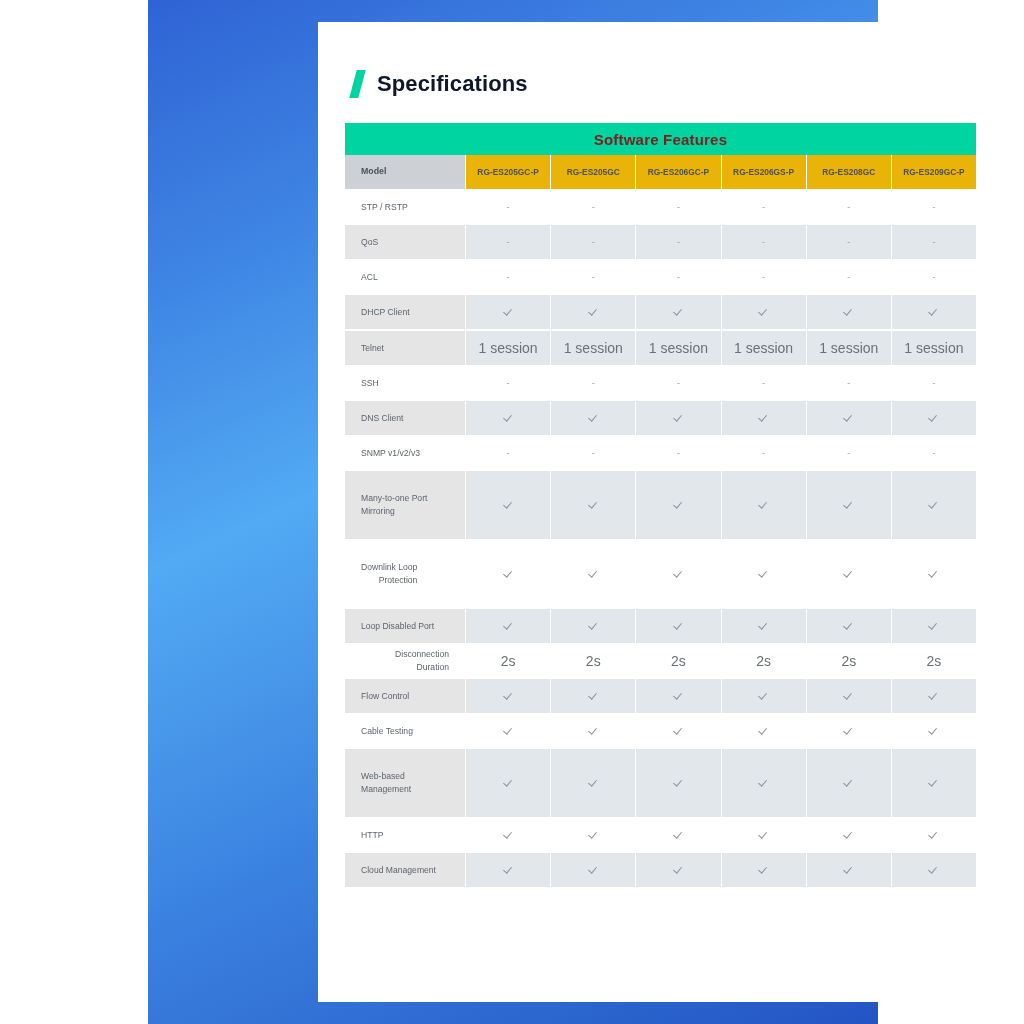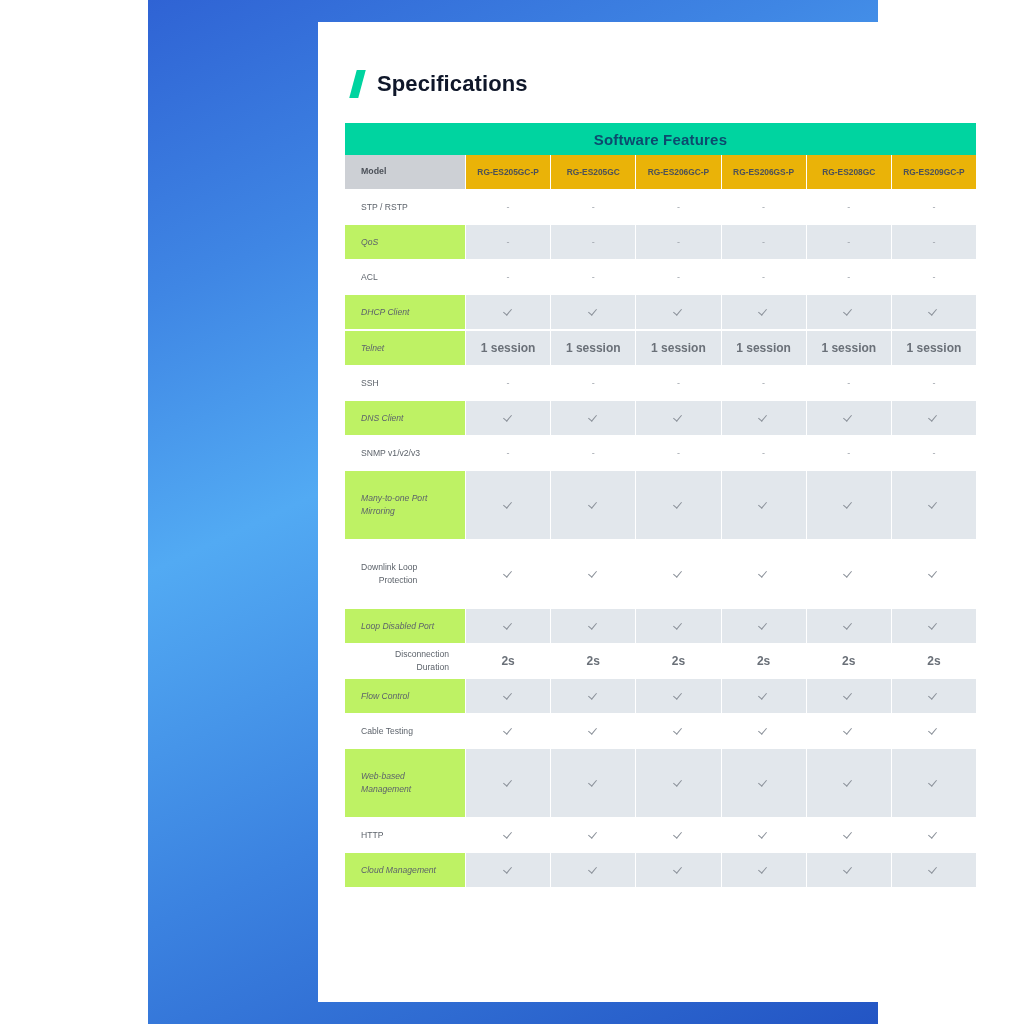--- a/index.html
+++ b/index.html
@@ -50,21 +50,21 @@
 
   
   #table {
     position: absolute;
     left: 27px; top: 101px;
     width: 631px;
   }
   .band {
     height: 32px;
     background: #00d4a0;
-    color: #0c4a6e;
+    color: #7f1d1d;
     font-size: 15px;
     font-weight: bold;
     display: flex;
     align-items: center;
     justify-content: center;
     letter-spacing: .2px;
   }
 
   .row {
     display: flex;
@@ -105,21 +105,21 @@
   }
   .hdr .cell {
     background: #eab308;
     font-size: 8.4px;
     font-weight: bold;
     color: #4c5159;
     height: 33px;
   }
 
   
-  .shade .lbl { background: #bef264; font-style: italic; }
+  .shade .lbl { background: #e5e5e5; }
   .shade .cell { background: #e2e7ec; }
   
   .plain .lbl { background: #ffffff; text-align: right; }
   .plain .cell { background: #ffffff; }
 
   .r1 .lbl, .r1 .cell { height: 34px; }
   .r2 .lbl, .r2 .cell { height: 68px; }
 
   .chk {
     display: inline-block;
@@ -133,21 +133,21 @@
     width: 4px; height: 7px;
     border-right: 1.3px solid #8a9099;
     border-bottom: 1.3px solid #8a9099;
     transform: rotate(40deg);
   }
   .dash {
     color: #9aa0a8;
     font-size: 9px;
     line-height: 1;
   }
-  .txt { color: #6a7078; font-size: 12px; font-weight: bold; }
+  .txt { color: #6a7078; font-size: 14px; }
 </style>
 </head>
 <body>
 
 <div id="frame">
   <div id="page">
 
     <div id="title-row">
       <div class="slash"></div>
       <div id="title-text">Specifications</div>

